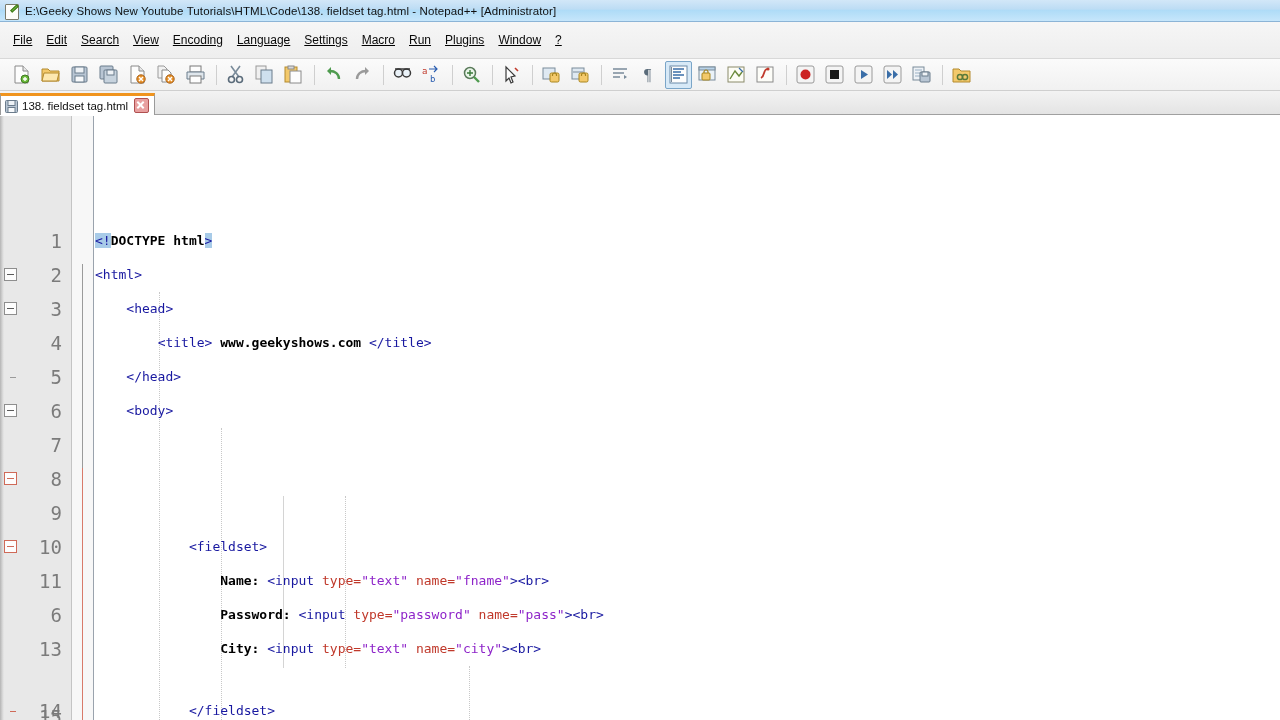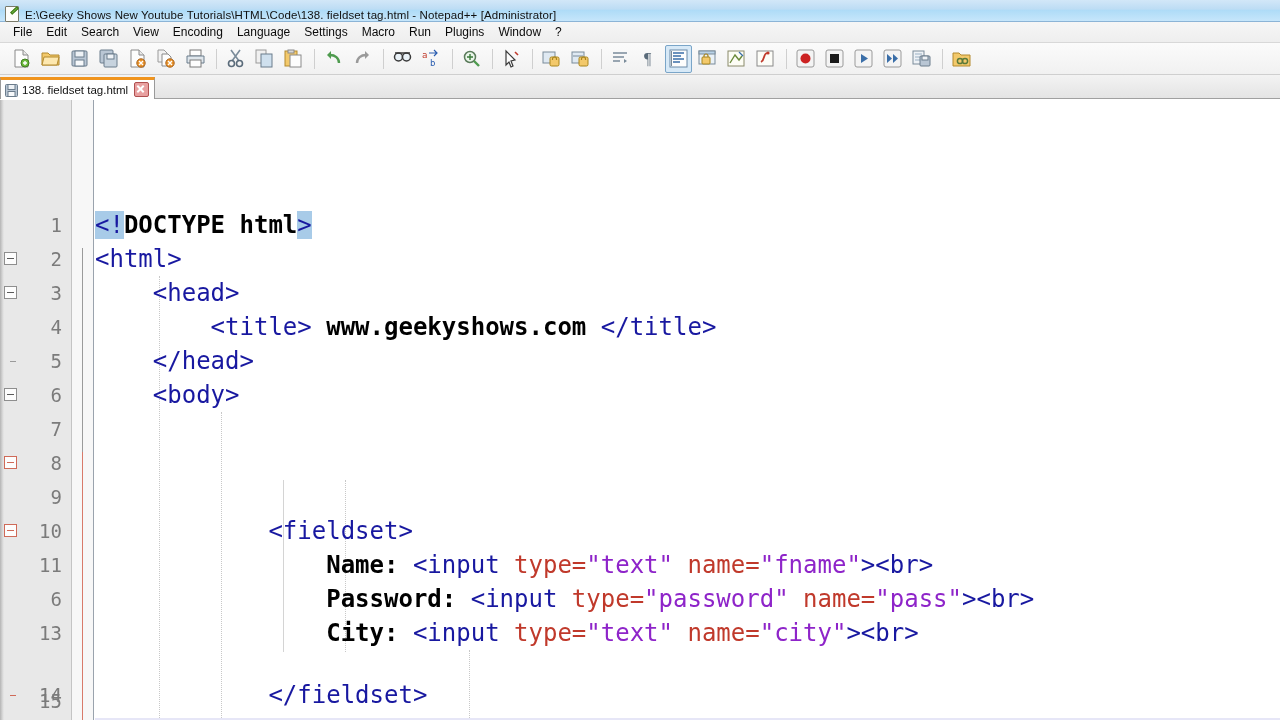--- a/index.html
+++ b/index.html
@@ -16,21 +16,21 @@
     background: #f0f0f0;
   }
 
   
   .titlebar {
     position: relative;
     height: 22px;
     background: linear-gradient(to bottom, #d2e7f8 0%, #bcdcf4 45%, #addbf7 46%, #c6e6fb 100%);
     border-bottom: 1px solid #8cb4d6;
     display: flex;
-    align-items: flex-end;
+    align-items: center;
     padding-left: 4px;
     box-sizing: border-box;
   }
   .title-icon {
     width: 16px; height: 16px;
     margin-right: 5px;
     position: relative;
     flex: 0 0 auto;
   }
   .title-icon .pad {
@@ -50,27 +50,28 @@
   }
   .title-text {
     font-size: 11.5px;
     color: #101010;
     white-space: nowrap;
     letter-spacing: 0.1px;
   }
 
   
   .menubar {
-    height: 21px;
+    height: 37px;
     background: linear-gradient(to bottom, #f6f6f6 0%, #eeeeee 100%);
     border-bottom: 1px solid #d8d8d8;
     display: flex;
     align-items: center;
     padding-left: 6px;
     box-sizing: border-box;
+    text-decoration: underline;
   }
   .menu-item {
     font-size: 12px;
     color: #0a0a0a;
     padding: 2px 7px;
     white-space: nowrap;
     cursor: default;
   }
 
   
@@ -208,21 +209,21 @@
     font-family: "DejaVu Sans Mono", monospace;
     font-size: 19px;
     color: #7b7b7b;
     line-height: 34px;
     user-select: none;
   }
   .code {
     position: absolute;
     left: 95px;
     font-family: "DejaVu Sans Mono", monospace;
-    font-size: 24px;
+    font-size: 13px;
     line-height: 34px;
     white-space: pre;
     color: #1c1c8c;
   }
 
   
   .tag   { color: #1818a0; }
   .txt   { color: #000000; font-weight: bold; }
   .attr  { color: #c0392b; }
   .val   { color: #8e24c9; }

